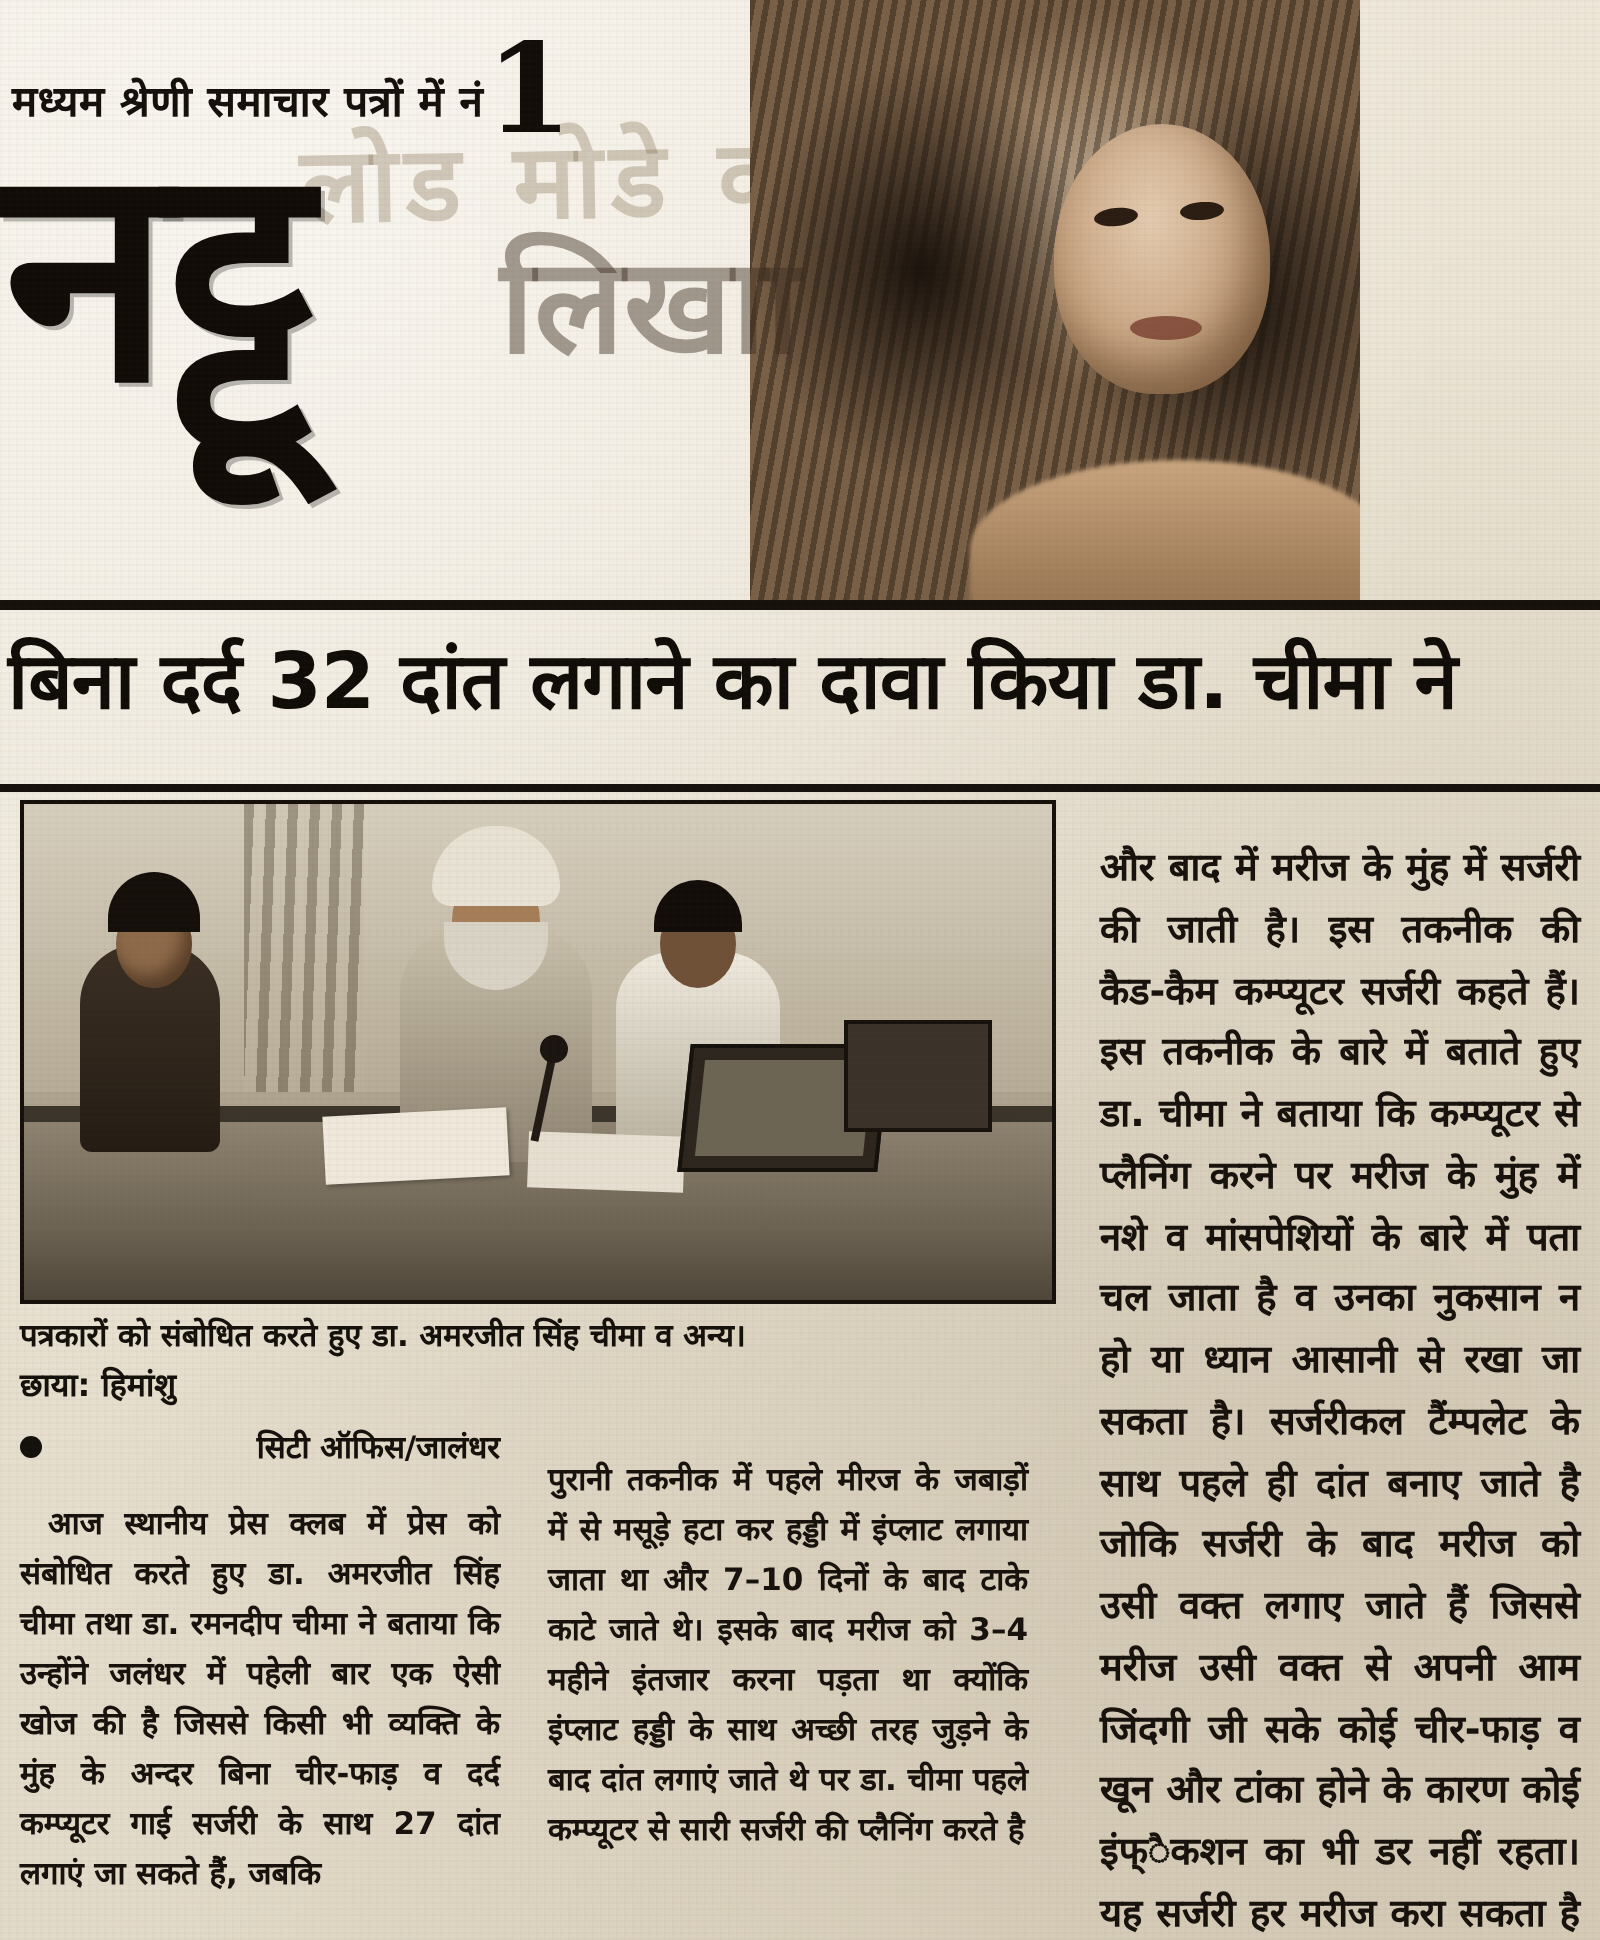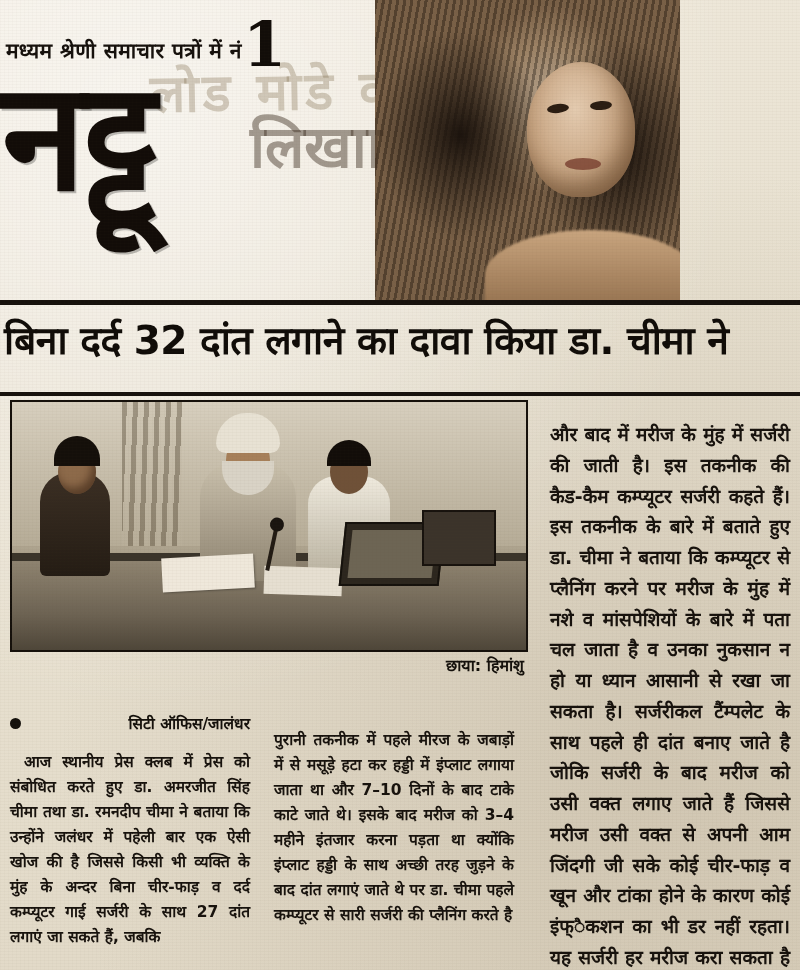--- a/index.html
+++ b/index.html
@@ -50,21 +50,21 @@
   .logo{
     position:absolute;left:2px;top:62px;
     font-family:Liberation Sans, sans-serif;
     font-weight:bold;font-size:150px;line-height:1;
     color:#120c08;letter-spacing:-2px;
     text-shadow:2px 2px 0 rgba(0,0,0,.25);
   }
   .logo-tail{
     position:absolute;left:250px;top:105px;
     font-family:"DejaVu Sans", sans-serif;
-    font-weight:bold;font-size:58px;color:rgba(60,45,30,.45);
+    font-weight:bold;font-size:66px;color:rgba(60,45,30,.45);
   }
   .portrait{
     position:absolute;right:0;top:0;width:305px;height:300px;
     background:
       radial-gradient(ellipse 80px 95px at 57% 33%, #d9c3a8 0%, #b89874 60%, #8d6e4f 100%),
       radial-gradient(ellipse 150px 160px at 50% 25%, #2a1d14 0%, #14100c 70%),
       linear-gradient(180deg,#241a12,#0d0a07);
       overflow:hidden;
   }
   .hair{
@@ -140,21 +140,21 @@
   .p3hair{position:absolute;left:315px;bottom:calc(30% + 110px);width:44px;height:26px;border-radius:22px 22px 0 0;background:#120d09;}
   .mic{position:absolute;left:258px;bottom:32%;width:4px;height:46px;background:#221b14;transform:rotate(12deg);}
   .mic:after{content:"";position:absolute;left:-5px;top:-8px;width:14px;height:14px;border-radius:50%;background:#1a1510;}
 
   .caption{
     margin-top:6px;width:514px;
     font-family:"DejaVu Sans", sans-serif;
     font-weight:bold;font-size:15.5px;color:#14100b;line-height:1.35;
   }
   .credit{
-    margin-top:2px;width:514px;text-align:right;
+    margin-top:2px;width:514px;
     font-family:"DejaVu Sans", sans-serif;
     font-weight:bold;font-size:16px;color:#14100b;
   }
 
   .cols2{position:absolute;left:0;top:312px;width:522px;}
   .col{position:absolute;top:0;width:240px;}
   .col.a{left:0;}
   .col.b{left:264px;}
 
   .dateline{
@@ -217,20 +217,21 @@
         <div class="turban"></div>
         <div class="p3"></div>
         <div class="p3head"></div>
         <div class="p3hair"></div>
         <div class="paper1"></div>
         <div class="paper2"></div>
         <div class="mic"></div>
         <div class="laptop"></div>
         <div class="equip"></div>
       </div>
+      <div class="caption">पत्रकारों को संबोधित करते हुए डा. अमरजीत सिंह चीमा व अन्य।</div>
       <div class="credit">छाया: हिमांशु</div>
 
       <div class="cols2">
         <div class="col a">
           <div class="dateline">
             <span class="bullet"></span>
             <span>सिटी ऑफिस/जालंधर</span>
           </div>
           <p class="para">आज स्थानीय प्रेस क्लब में प्रेस को संबोधित करते हुए डा. अमरजीत सिंह चीमा तथा डा. रमनदीप चीमा ने बताया कि उन्होंने जलंधर में पहेली बार एक ऐसी खोज की है जिससे किसी भी व्यक्ति के मुंह के अन्दर बिना चीर-फाड़ व दर्द कम्प्यूटर गाई सर्जरी के साथ 27 दांत लगाएं जा सकते हैं, जबकि</p>
         </div>

